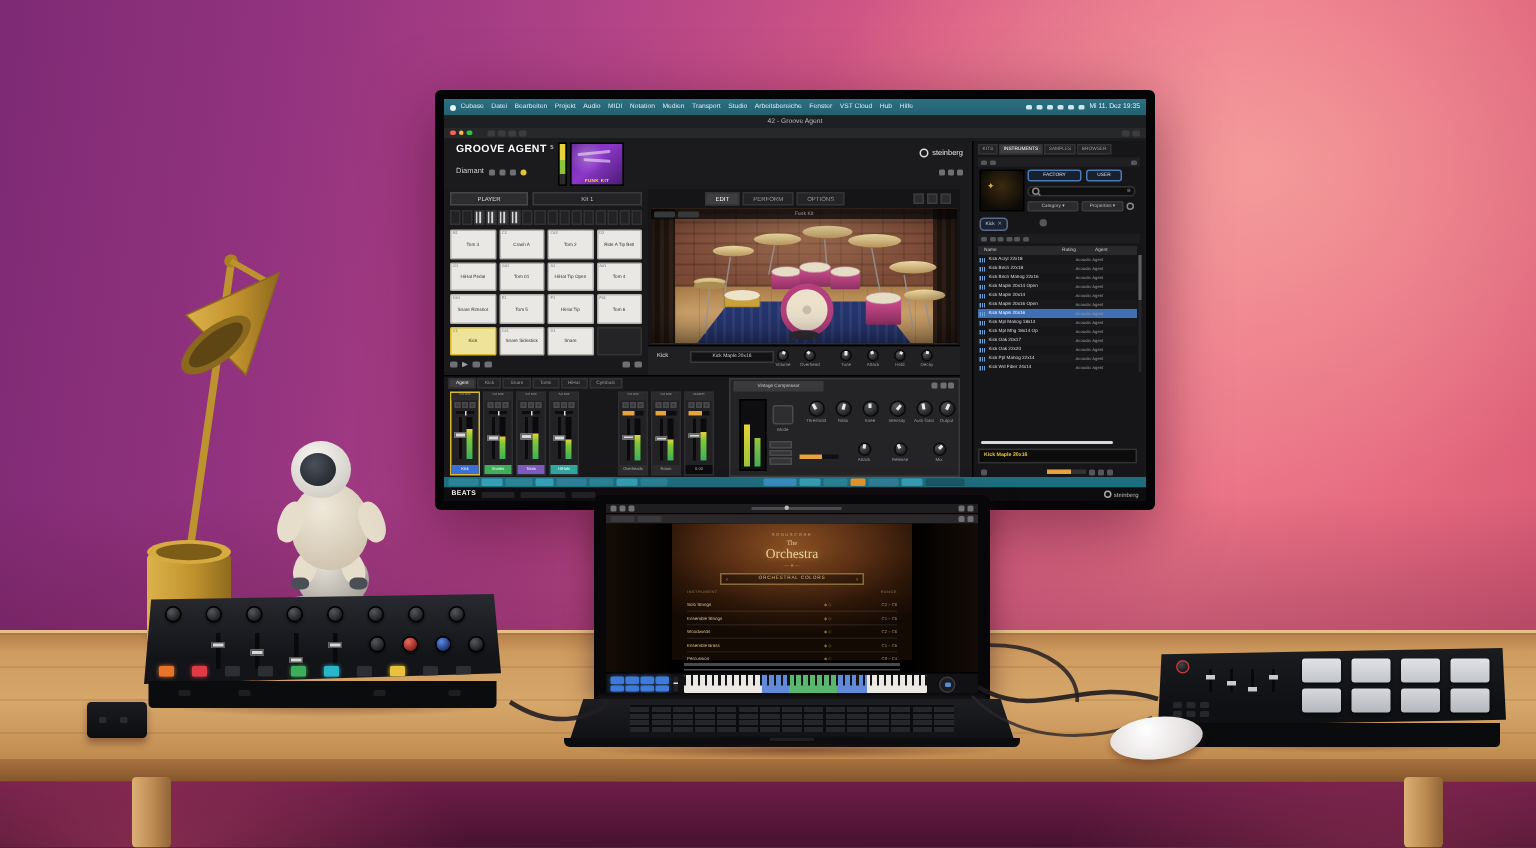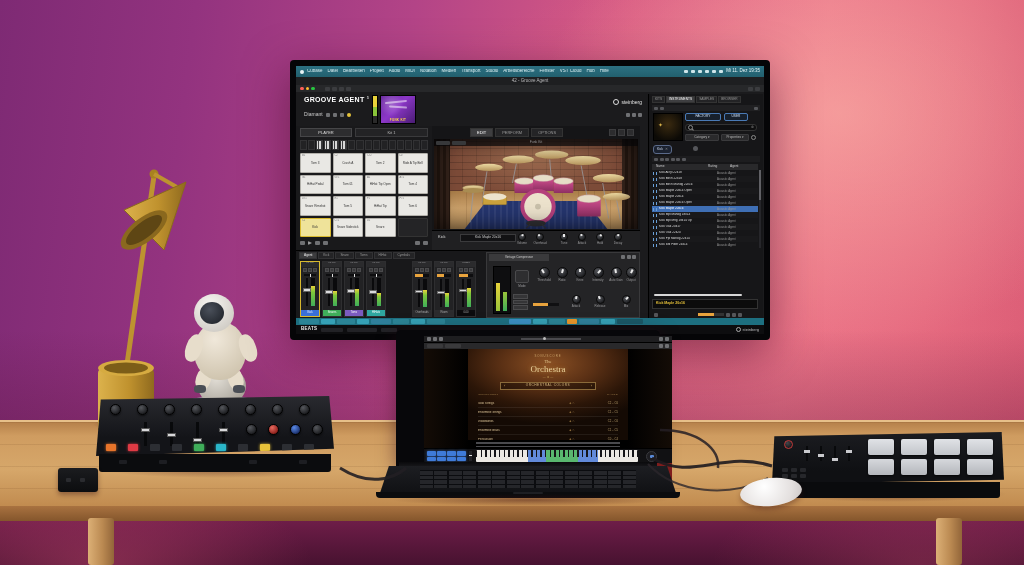--- a/index.html
+++ b/index.html
@@ -223,21 +223,21 @@
   .seg{height:4.5px;border-radius:1px;flex:none;}
   #statusbar{position:absolute;left:0;top:259px;width:468px;height:9px;background:#0d0d0f;display:flex;align-items:center;padding:0 5px;box-sizing:border-box;gap:4px;}
   #sb-left{font-size:4.5px;font-weight:bold;color:#eee;letter-spacing:.3px;}
   .sb-field{width:22px;height:4px;background:#222226;border-radius:1px;}
   #sb-brand{margin-left:auto;display:flex;align-items:center;gap:2px;}
   #sb-ring{width:5px;height:5px;border:0.8px solid #aaa;border-radius:50%;box-sizing:border-box;}
   #sb-brand span{font-size:4px;color:#b9b9bb;}
   
   #laptop-bezel{position:absolute;left:396px;top:330px;width:264px;height:136px;background:#07070a;border-radius:5px 5px 0 0;
     box-shadow:0 4px 18px rgba(50,10,30,.5);}
-  #lap-screen{position:absolute;left:424px;top:336px;width:248px;height:156px;background:#7f1d1d;overflow:hidden;}
+  #lap-screen{position:absolute;left:404px;top:336px;width:248px;height:156px;background:#7f1d1d;overflow:hidden;}
   #kt-header{position:absolute;left:0;top:0;width:248px;height:7px;background:#1e1e20;border-bottom:1px solid #000;
     display:flex;align-items:center;gap:2px;padding:0 3px;box-sizing:border-box;}
   .kt-ico{width:4px;height:3.5px;background:#6f7073;border-radius:1px;flex:none;}
   #kt-slider{width:60px;height:1.5px;background:#4a4a4e;margin:0 auto;position:relative;}
   #kt-dot{position:absolute;left:22px;top:-1px;width:3px;height:3px;border-radius:50%;background:#bbb;}
   #kt-subbar{position:absolute;left:0;top:7px;width:248px;height:6px;background:#29292b;display:flex;align-items:center;gap:2px;padding:0 3px;box-sizing:border-box;}
   .kt-tab{width:16px;height:4px;background:#3a3a3c;border-radius:1px;}
   #orc-main{position:absolute;left:0;top:13px;width:248px;height:99px;background:
     linear-gradient(90deg,#140c06,#000 18%,#000 82%,#140c06),#000;}
   #orc-hall{position:absolute;left:44px;top:0px;width:160px;height:91px;overflow:hidden;

